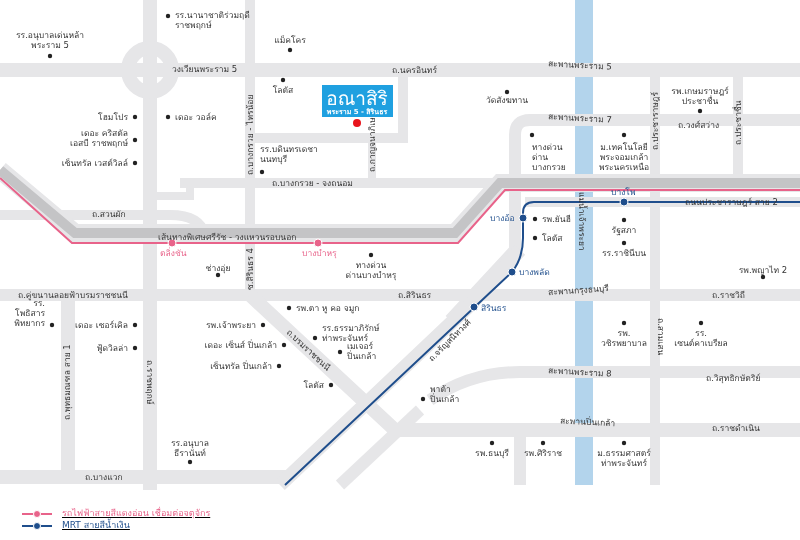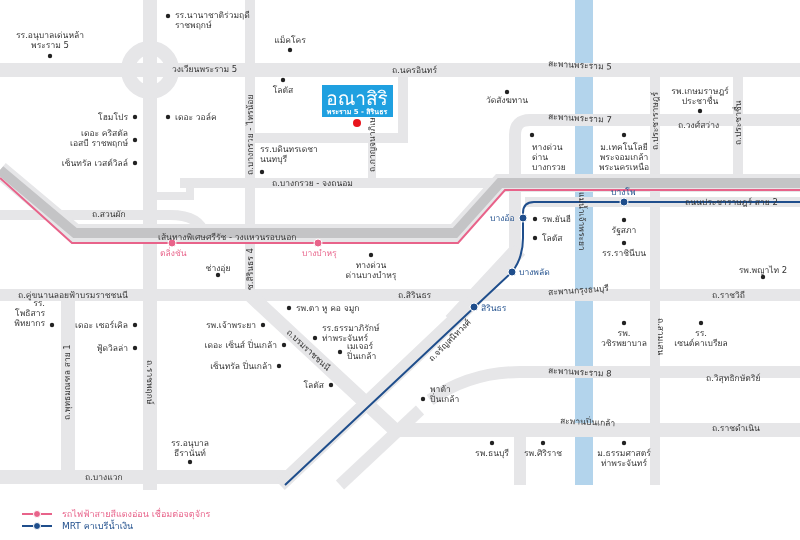--- a/index.html
+++ b/index.html
@@ -6,21 +6,21 @@
   body { width:800px; height:540px; position:relative; overflow:hidden;
          font-family:"DejaVu Sans", sans-serif; }
   #map { position:absolute; left:0; top:0; width:800px; height:540px; }
   .lbl { font-family:"DejaVu Sans", sans-serif; font-size:8.5px; fill:#333333; }
   .road-lbl { font-size:8.5px; fill:#333333; }
   .srt-lbl { fill:#e8638a; font-size:8.5px; }
   .mrt-lbl { fill:#1f4e8c; font-size:8.5px; }
   .brand-title { fill:#ffffff; font-size:19px; }
   .brand-sub { fill:#ffffff; font-size:7px; font-weight:bold; }
   .legend { position:absolute; left:22px; top:508px; font-size:9px; }
-  .legend-row { display:flex; align-items:center; height:12px; }
+  .legend-row { display:flex; align-items:flex-end; height:12px;text-decoration:underline; }
   .legend-line { position:relative; width:30px; height:12px; margin-right:10px; }
   .legend-line .bar { position:absolute; left:0; top:5px; width:30px; height:2px; }
   .legend-line .dot { position:absolute; left:11px; top:2px; width:6px; height:6px; border-radius:50%; border:1px solid #fff; }
 </style>
 </head>
 <body>
 
 <svg id="map" viewBox="0 0 800 540" xmlns="http://www.w3.org/2000/svg">
 
   <rect x="575" y="0" width="18" height="485" fill="#b3d4ec"></rect>
@@ -305,15 +305,15 @@
       <div class="bar" style="background:#e8638a"></div>
       <div class="dot" style="background:#e8638a"></div>
     </div>
     <span style="color:#e8638a">รถไฟฟ้าสายสีแดงอ่อน เชื่อมต่อจตุจักร</span>
   </div>
   <div class="legend-row">
     <div class="legend-line">
       <div class="bar" style="background:#1f4e8c"></div>
       <div class="dot" style="background:#1f4e8c"></div>
     </div>
-    <span style="color:#1f4e8c">MRT คาเบรีน้ำเงิน</span>
+    <span style="color:#1f4e8c">MRT สายสีน้ำเงิน</span>
   </div>
 </div>
 
 </body></html>

